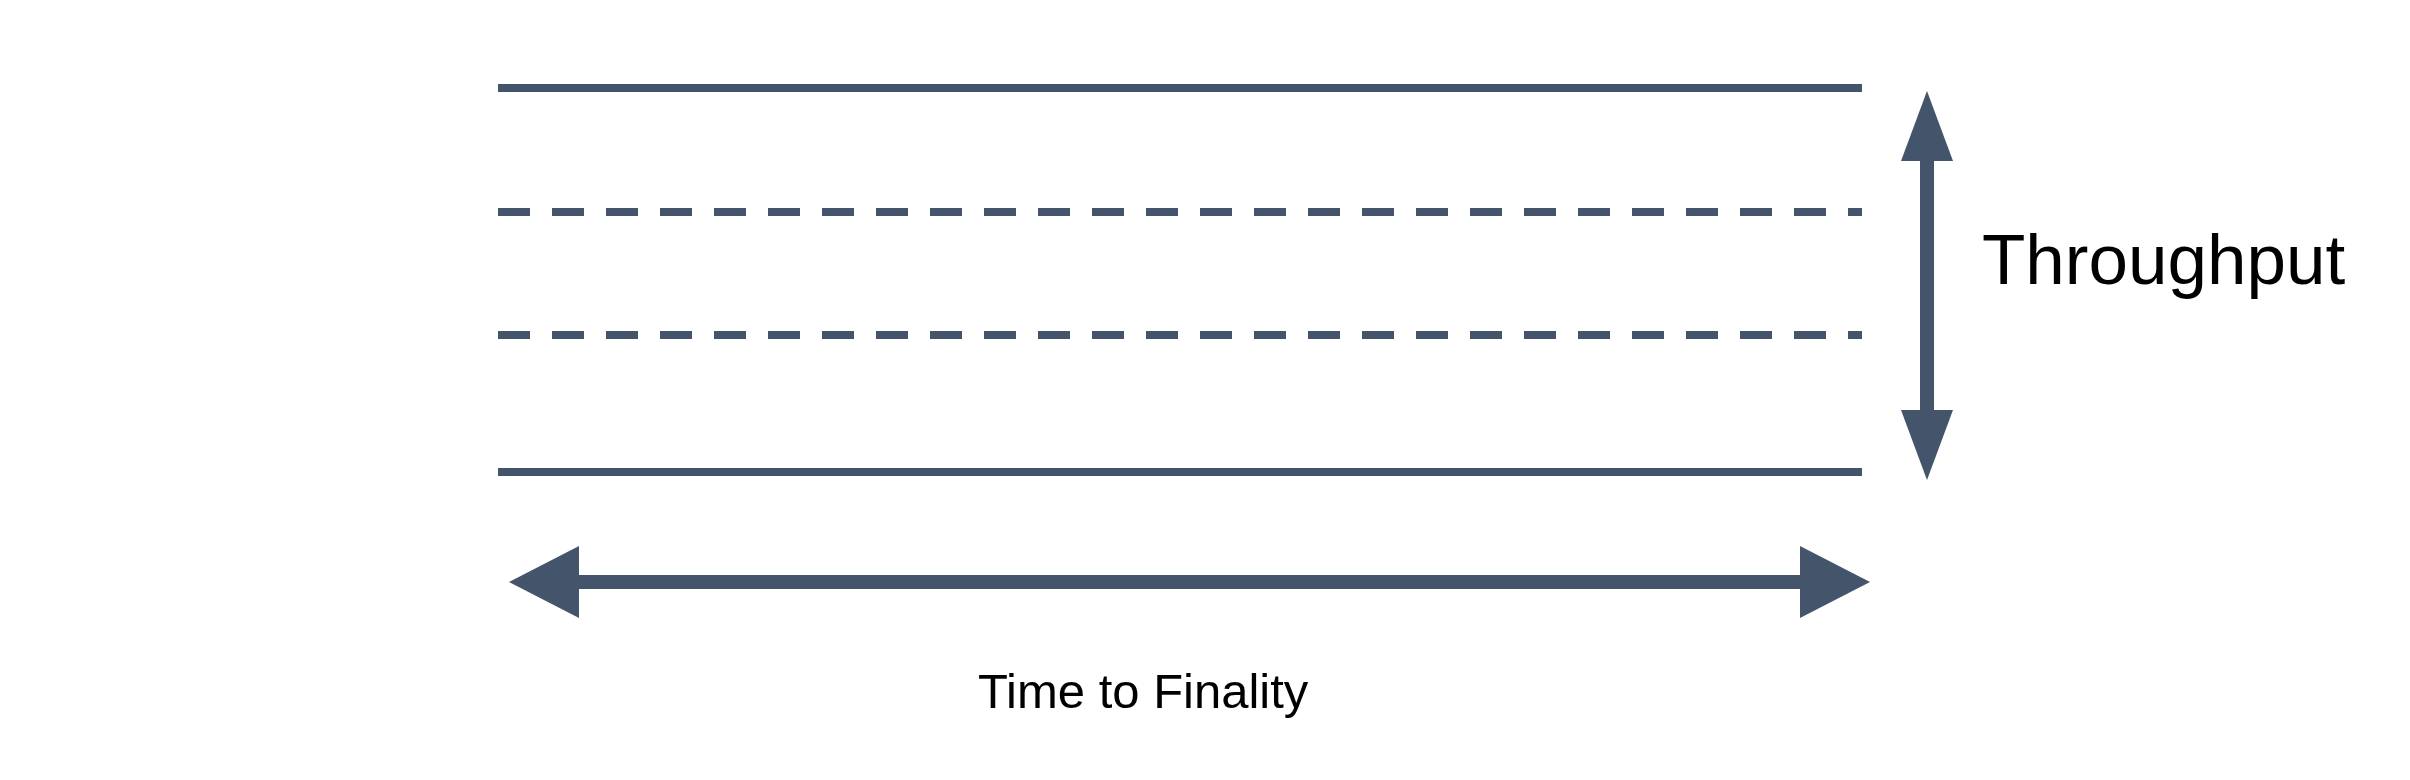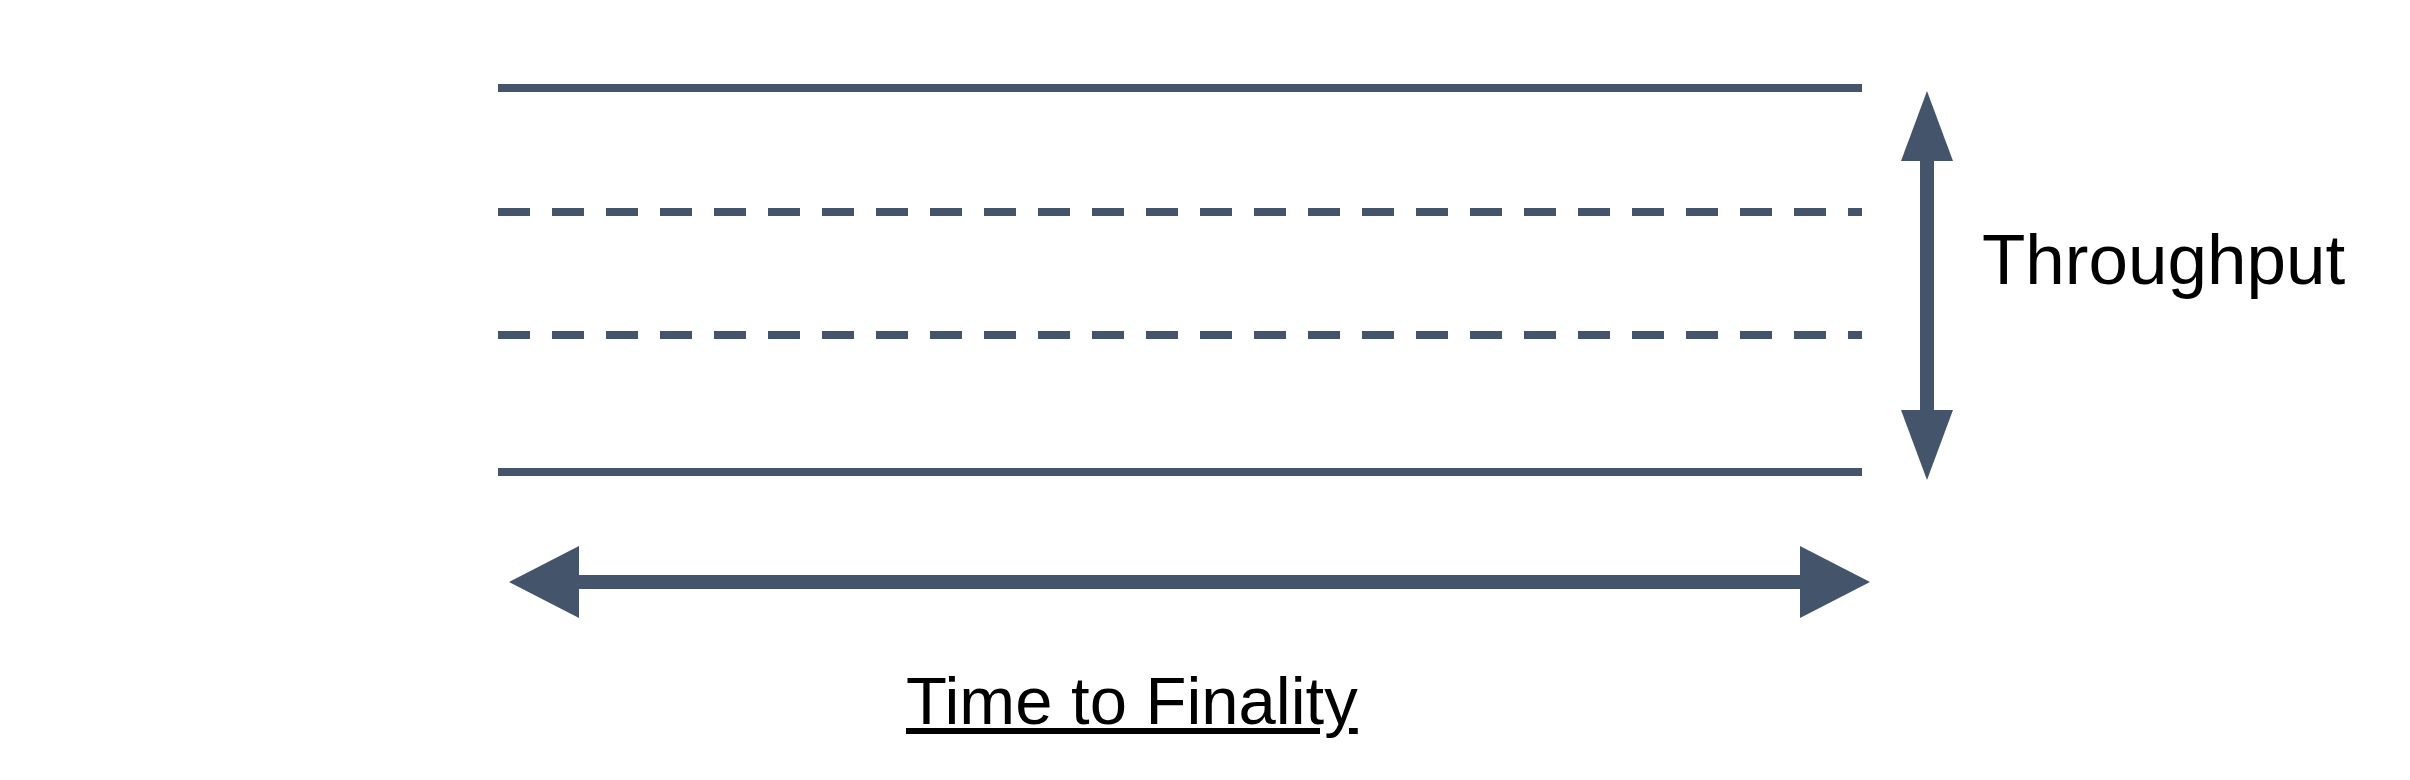--- a/index.html
+++ b/index.html
@@ -34,24 +34,23 @@
     white-space: nowrap;
     line-height: 1;
     letter-spacing: 0px;
   }
   #throughput-label {
     left: 1982px;
     top: 224px;
     font-size: 71px;
   }
   #time-to-finality-label {
-    left: 906px;
+    left: 978px;
     top: 667px;
-    font-size: 67px;
-    text-decoration: underline;
+    font-size: 49px;
   }
 </style>
 </head>
 <body>
 
 <div id="canvas" style="width: 2410px; height: 780px; background: rgb(255, 255, 255);">
 
   <svg id="diagram-svg" viewBox="0 0 2410 780" xmlns="http://www.w3.org/2000/svg" style="width: 2410px; height: 780px;">
 
     <g>

